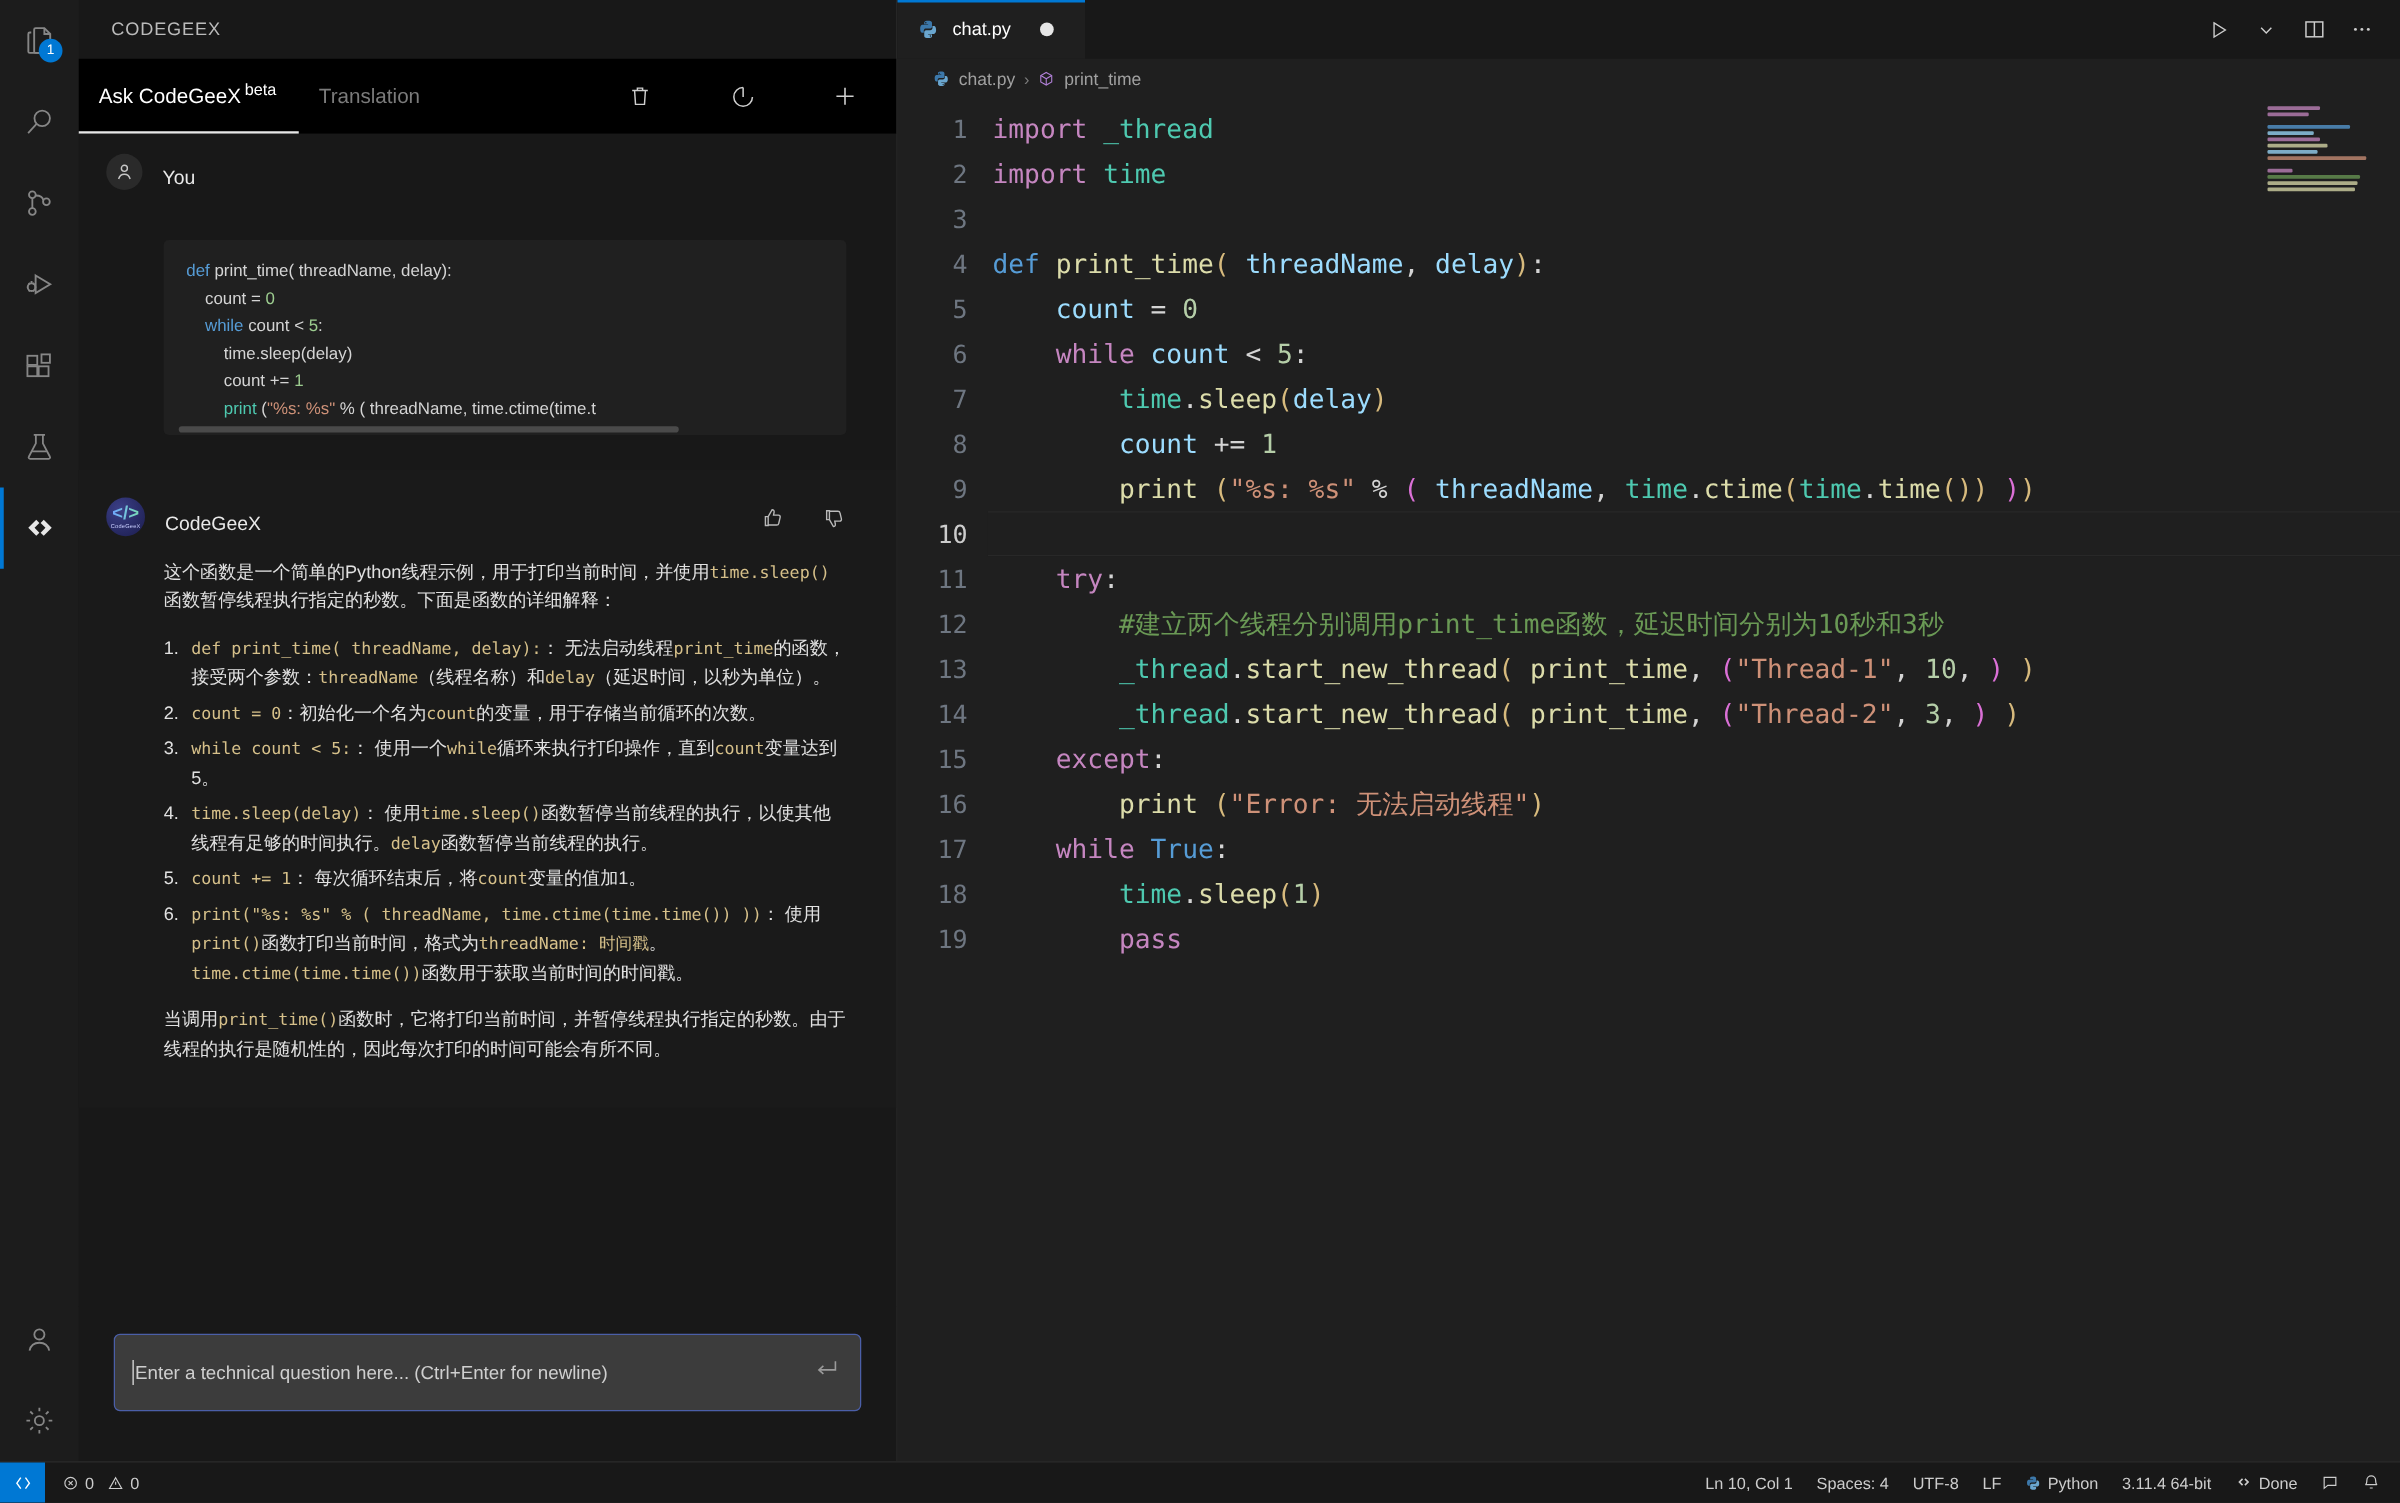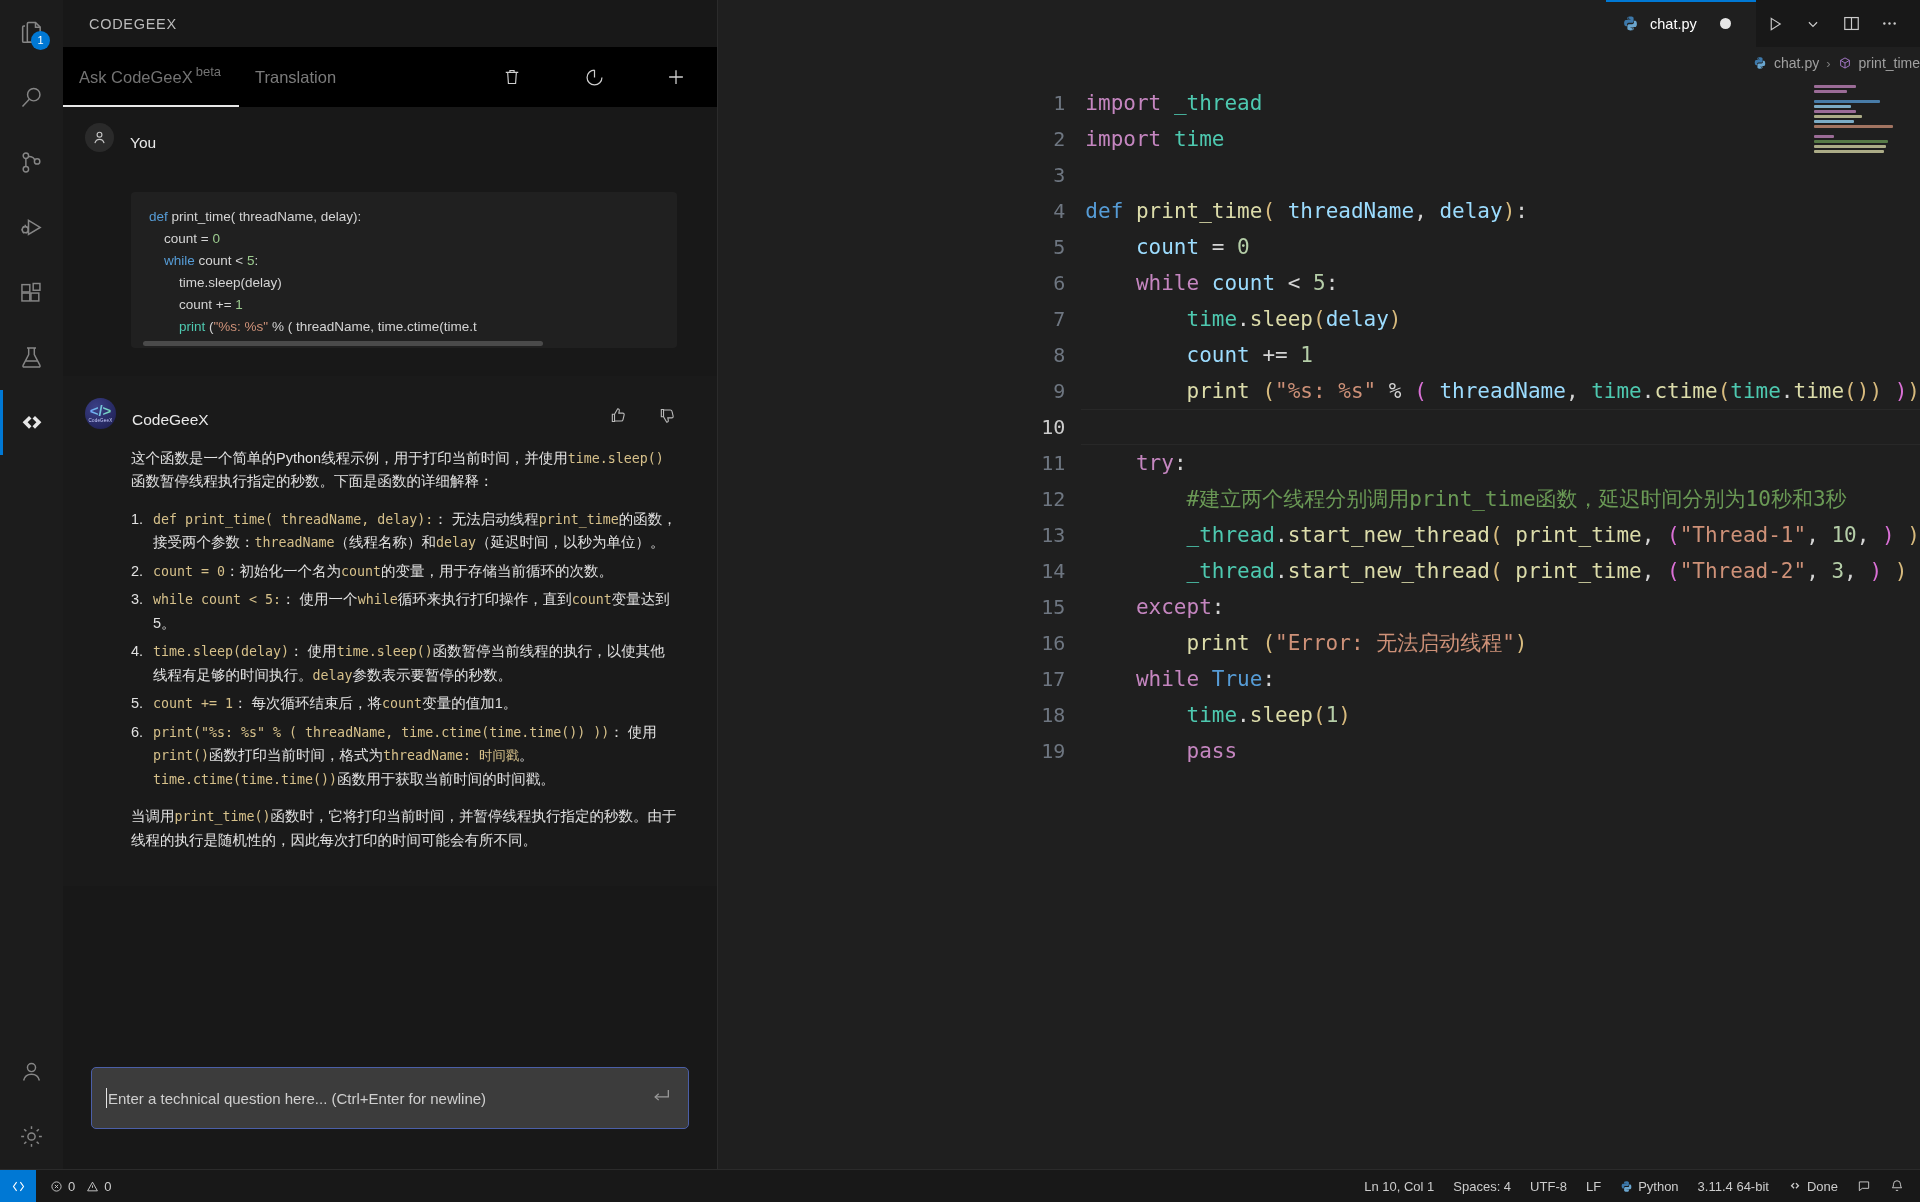--- a/index.html
+++ b/index.html
@@ -46,21 +46,21 @@
     height: 47px; display: flex; align-items: center;
     padding-left: 26px; color: #bbbbbb; font-size: 14.5px; letter-spacing: .7px;
     flex: 0 0 47px;
   }
   .cg-tabs {
     height: 60px; flex: 0 0 60px; background: #000000;
     display: flex; align-items: stretch;
   }
   .cg-tab {
     display: flex; align-items: center; padding: 0 18px 0 16px;
-    color: #737373; font-size: 16.5px; position: relative; cursor: pointer;
+    color: #ffffff; font-size: 16.5px; position: relative; cursor: pointer;
   }
   .cg-tab .sup { font-size: 13px; margin-left: 3px; vertical-align: super; position: relative; top: -6px; }
   .cg-tab.active::after {
     content: ""; position: absolute; left: 0; right: 0; bottom: 0; height: 2px; background: #e7e7e7;
   }
   .cg-tab.inactive { color: #7b7b7b; }
   .cg-tools { margin-left: auto; display: flex; align-items: center; }
   .cg-tool {
     width: 82px; height: 60px; display: flex; align-items: center; justify-content: center;
     color: #cfcfcf; cursor: pointer;
@@ -126,21 +126,21 @@
     height: 62px; display: flex; align-items: center; padding: 0 16px 0 14px;
     position: relative;
   }
   .composer .caret {
     width: 1px; height: 20px; background: #e4e4e4; margin-right: 1px;
   }
   .composer .ph { color: #cfcfcf; font-size: 15px; }
   .composer .enter-ico { margin-left: auto; color: #9a9a9a; font-size: 20px; }
 
   
-  .editor { flex: 1 1 auto; display: flex; flex-direction: column; background: #1f1f1f; min-width: 0; align-items: flex-end; }
+  .editor { flex: 1 1 auto; display: flex; flex-direction: column; background: #1f1f1f; min-width: 0; }
   .tabbar { height: 47px; flex: 0 0 47px; background: #181818; display: flex; align-items: stretch; position: relative; }
   .tab {
     display: flex; align-items: center; gap: 11px; padding: 0 17px 0 16px;
     background: #1f1f1f; color: #ffffff; font-size: 14.5px; position: relative;
     min-width: 150px; cursor: pointer;
   }
   .tab::before { content: ""; position: absolute; left:0; right:0; top: 0; height: 1.5px; background: #0078d4; }
   .tab .dirty { width: 11px; height: 11px; border-radius: 50%; background: #e6e6e6; margin-left: 12px; }
   .tab-actions { margin-left: auto; display: flex; align-items: center; gap: 0; padding-right: 12px; color: #cccccc; }
   .tab-act { width: 38px; height: 47px; display: flex; align-items: center; justify-content: center; cursor: pointer; }
@@ -359,21 +359,21 @@
         </div>
         <div class="msg-body">
           <div class="answer-text">
             <p>
               <span>这个函数是一个简单的Python线程示例，用于打印当前时间，并使用</span><code>time.sleep()</code><span>函数暂停线程执行指定的秒数。下面是函数的详细解释：</span>
             </p>
             <ol id="answer-list">
                 <li><code>def print_time( threadName, delay):</code><span>： 无法启动线程</span><code>print_time</code><span>的函数，接受两个参数：</span><code>threadName</code><span>（线程名称）和</span><code>delay</code><span>（延迟时间，以秒为单位）。</span></li>
                 <li><code>count = 0</code><span>：初始化一个名为</span><code>count</code><span>的变量，用于存储当前循环的次数。</span></li>
                 <li><code>while count &lt; 5:</code><span>： 使用一个</span><code>while</code><span>循环来执行打印操作，直到</span><code>count</code><span>变量达到5。</span></li>
-                <li><code>time.sleep(delay)</code><span>： 使用</span><code>time.sleep()</code><span>函数暂停当前线程的执行，以使其他线程有足够的时间执行。</span><code>delay</code><span>参数表示要暂停的秒数。</span></li>
+                <li><code>time.sleep(delay)</code><span>： 使用</span><code>time.sleep()</code><span>函数暂停当前线程的执行，以使其他线程有足够的时间执行。</span><code>delay</code><span>函数暂停当前线程的执行。</span></li>
                 <li><code>count += 1</code><span>： 每次循环结束后，将</span><code>count</code><span>变量的值加1。</span></li>
                 <li><code>print("%s: %s" % ( threadName, time.ctime(time.time()) ))</code><span>： 使用</span><code>print()</code><span>函数打印当前时间，格式为</span><code>threadName: 时间戳</code><span>。</span><code>time.ctime(time.time())</code><span>函数用于获取当前时间的时间戳。</span></li>
               </ol>
             <p>
               <span>当调用</span><code>print_time()</code><span>函数时，它将打印当前时间，并暂停线程执行指定的秒数。由于线程的执行是随机性的，因此每次打印的时间可能会有所不同。</span>
             </p>
           </div>
         </div>
       </div>
 

